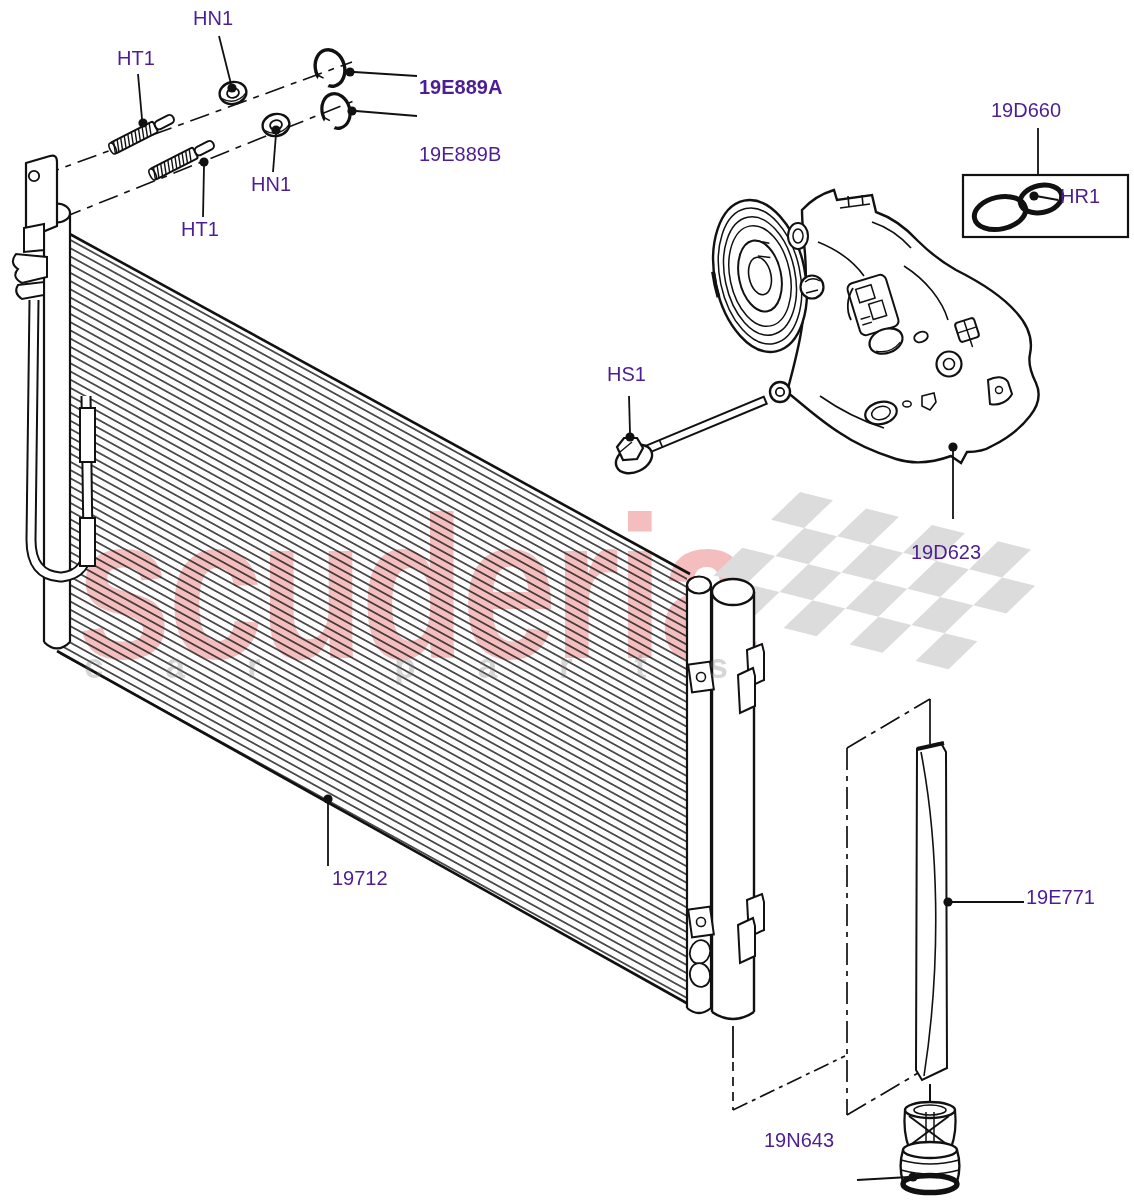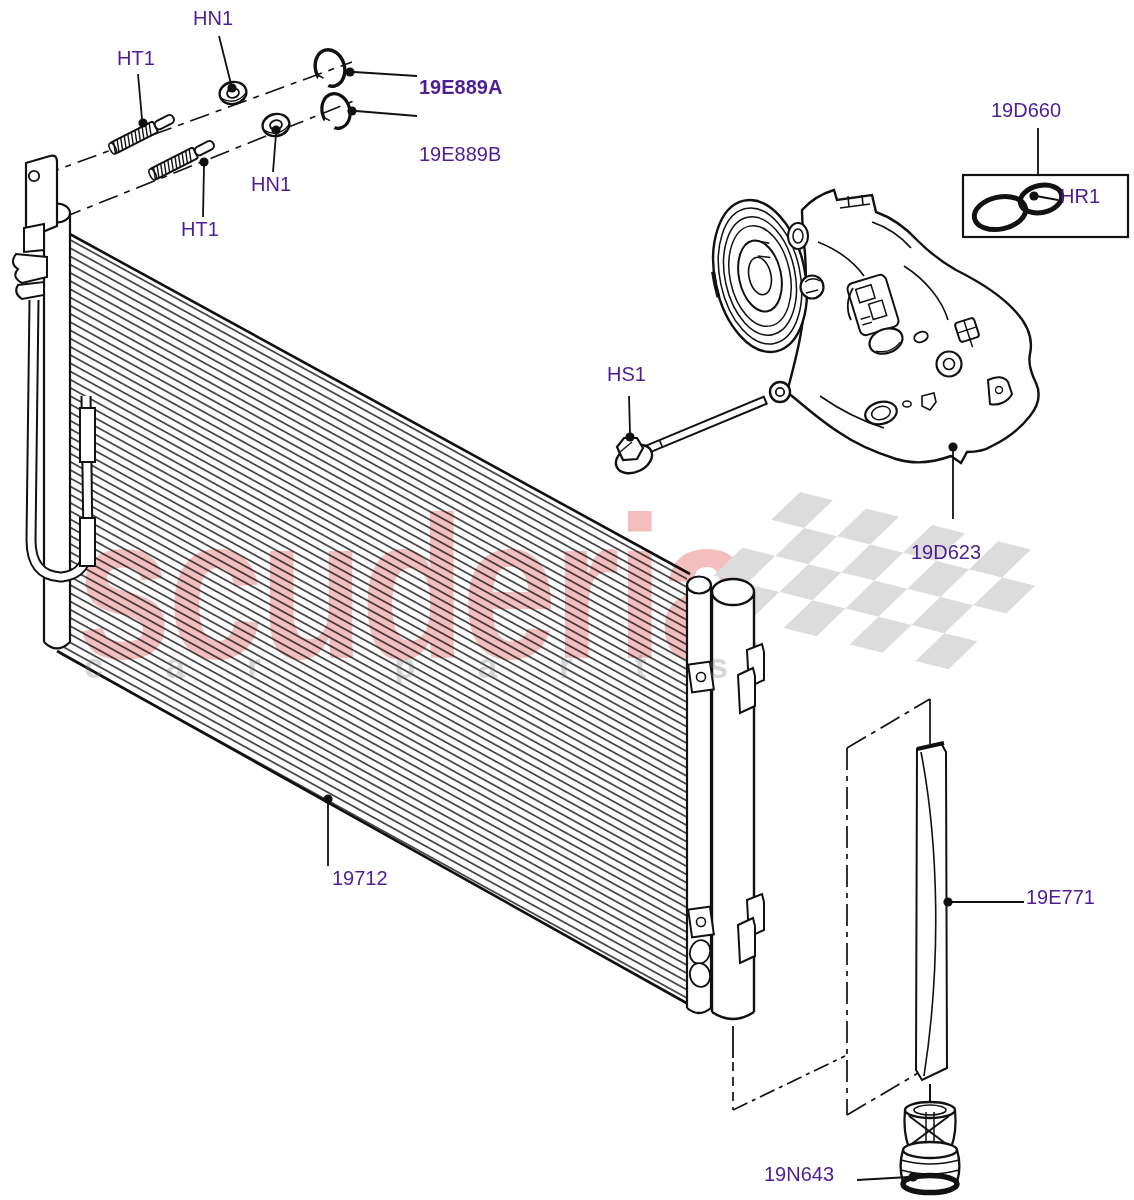--- a/index.html
+++ b/index.html
@@ -324,15 +324,15 @@
   <div class="callout" style="left:419px;top:77px;font-weight:bold;">19E889A</div>
   <div class="callout" style="left:419px;top:103px;margin-top:41px;">19E889B</div>
   <div class="callout" style="left:251px;top:174px;">HN1</div>
   <div class="callout" style="left:181px;top:219px;">HT1</div>
   <div class="callout" style="left:991px;top:100px;">19D660</div>
   <div class="callout" style="left:1060px;top:186px;">HR1</div>
   <div class="callout" style="left:607px;top:364px;">HS1</div>
   <div class="callout" style="left:911px;top:522px;margin-top:20px;">19D623</div>
   <div class="callout" style="left:292px;top:868px;margin-left:40px;">19712</div>
   <div class="callout" style="left:1026px;top:887px;">19E771</div>
-  <div class="callout" style="left:764px;top:1164px;">19N643</div>
+  <div class="callout" style="left:764px;top:1130px;">19N643</div>
 
 </div>
 
 </body></html>

